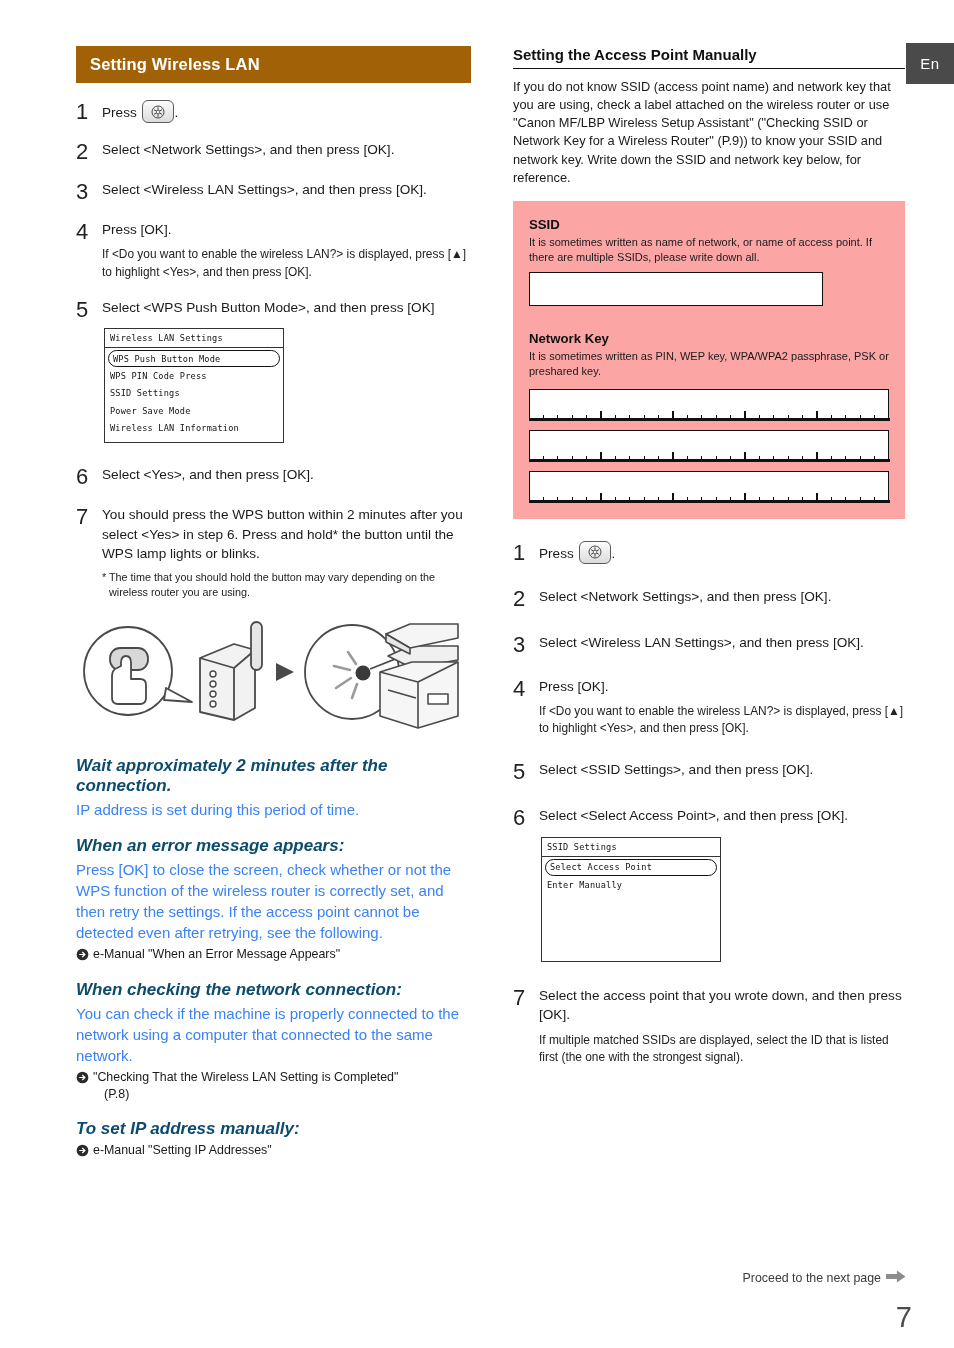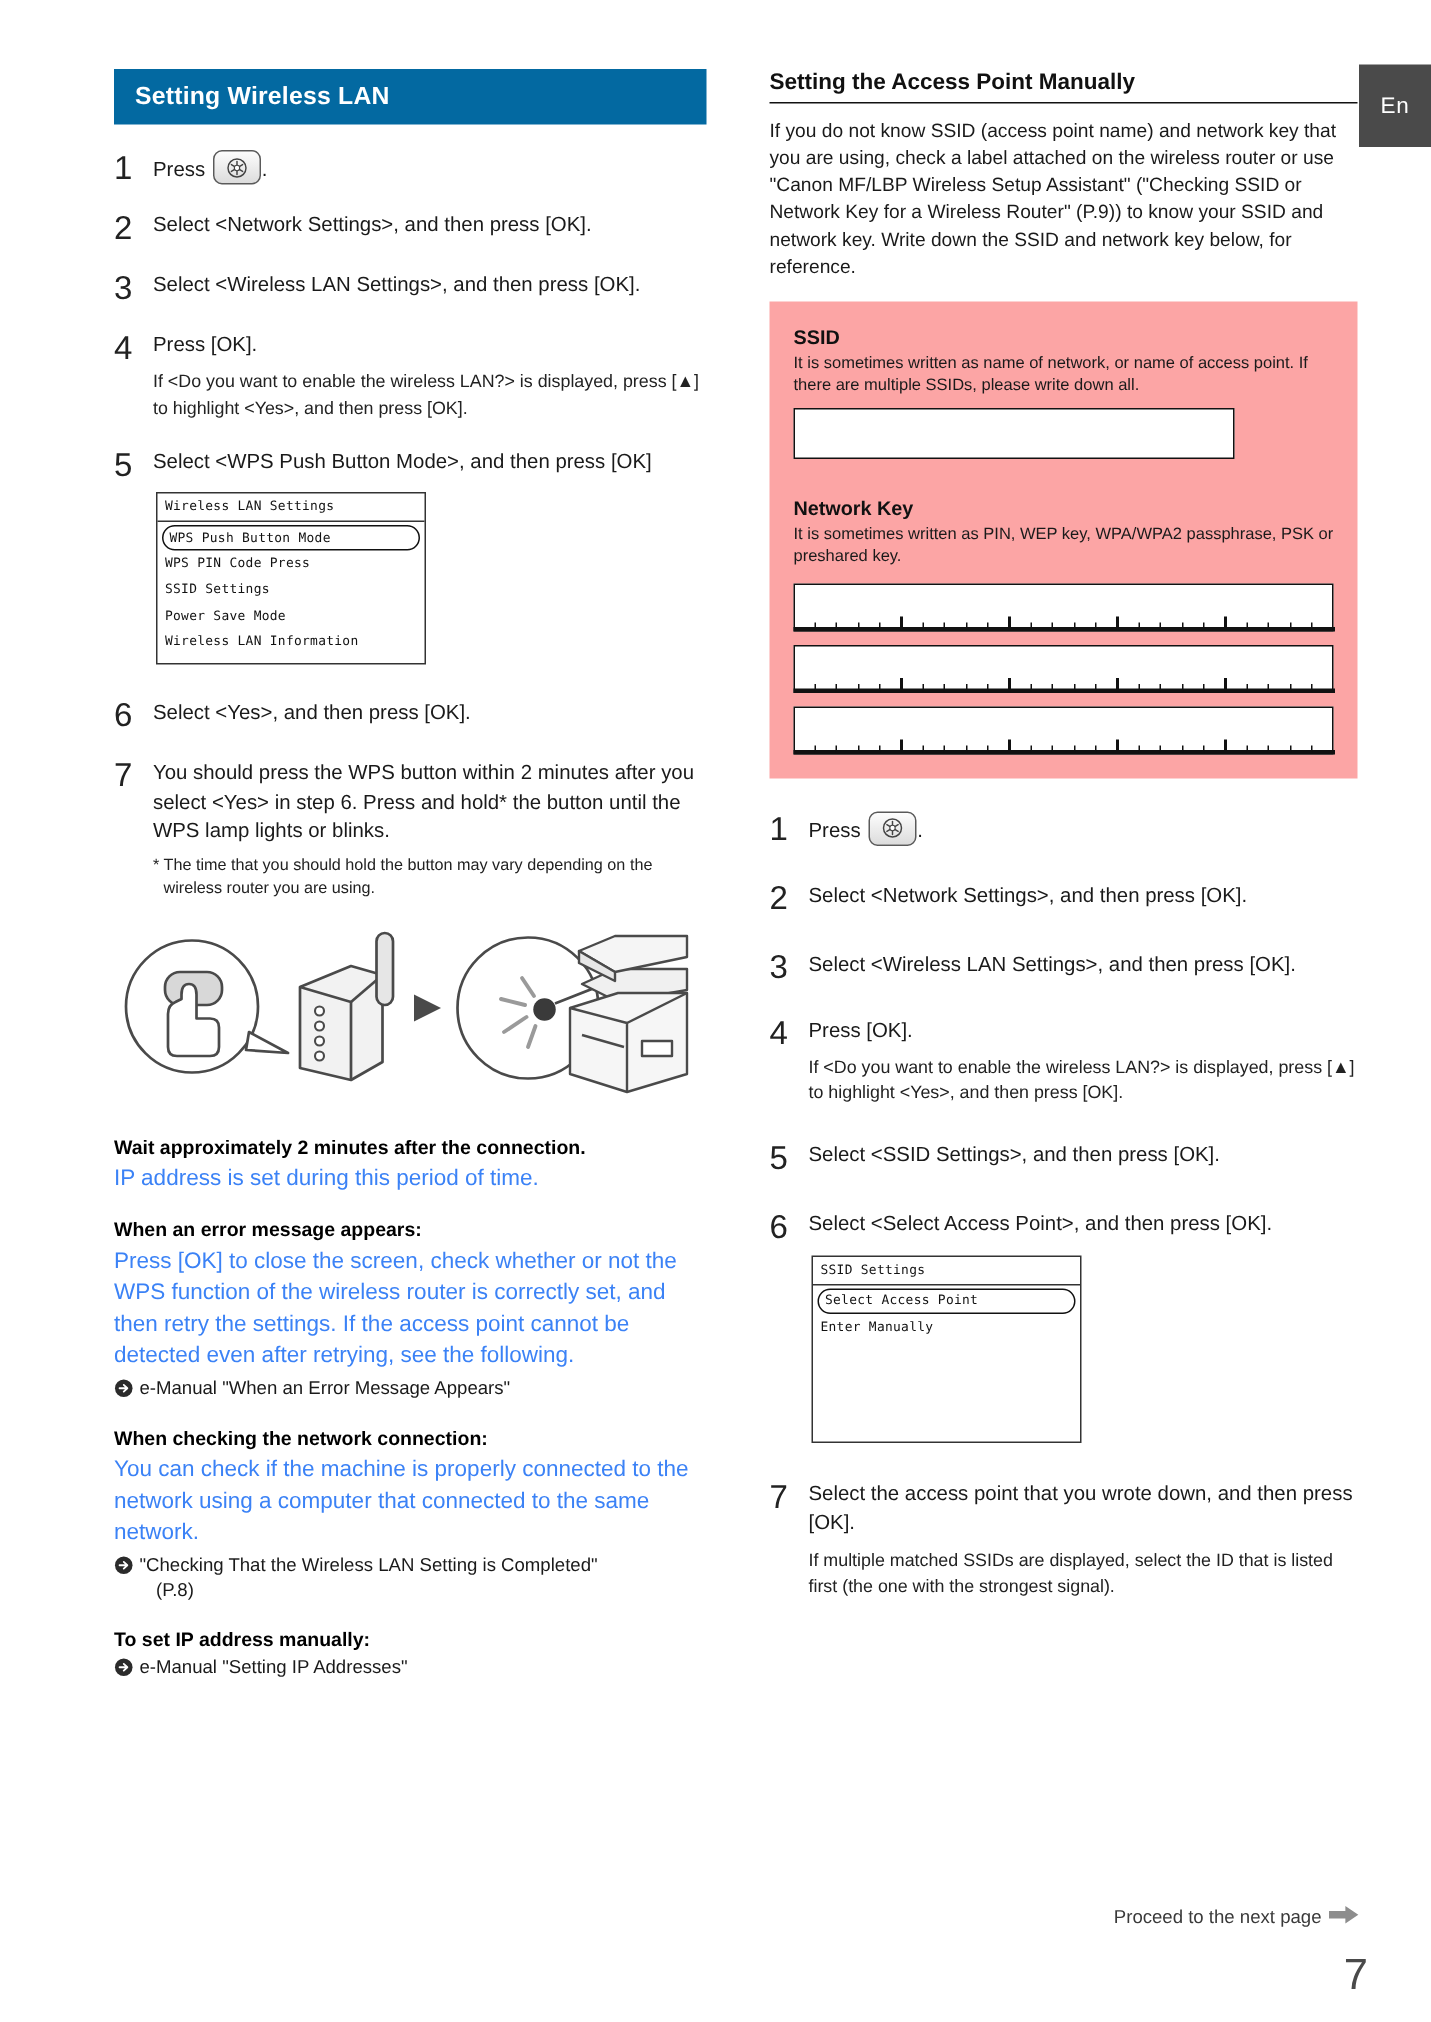--- a/index.html
+++ b/index.html
@@ -6,33 +6,33 @@
   body{
     width:954px;height:1348px;background:#ffffff;
     font-family:"Liberation Sans", sans-serif;
     color:#1a1a1a;
     position:relative;overflow:hidden;
   }
   .page{position:relative;width:954px;height:1348px;}
 
   
   .lang-tab{
-    position:absolute;right:0;top:43px;width:48px;height:55px;
+    position:absolute;right:0;top:43px;width:48px;height:41px;
     background:#4a4a4a;color:#ffffff;
     display:flex;align-items:center;justify-content:center;
     font-size:15px;letter-spacing:.5px;
   }
 
   
   .col-left{position:absolute;left:76px;top:46px;width:395px;}
   .col-right{position:absolute;left:513px;top:46px;width:392px;}
 
   
   .section-bar{
-    background:#0369a1;color:#ffffff;
+    background:#a16207;color:#ffffff;
     font-size:16.5px;font-weight:bold;
     padding:9px 0 9px 14px;
     letter-spacing:.15px;
   }
 
   
   .sub-head{
     font-size:15.5px;font-weight:bold;color:#111;
     margin-top:27px;padding-bottom:5px;
     border-bottom:1.4px solid #111;
@@ -111,21 +111,21 @@
   }
   .key-ticks i{flex:1;display:block;border-left:1.2px solid #111;height:5px;}
   .key-ticks i.major{border-left-width:2.6px;height:9px;}
   .key-ticks i:first-child{border-left:none;}
   .key-baseline{
     position:absolute;left:-1.5px;right:-1.5px;bottom:-1.5px;height:3.5px;background:#111;
   }
 
   
   .blk{margin-top:16px;}
-  .blk .bh{font-size:13px;font-weight:bold;color:#000000;margin-bottom:3px;}
+  .blk .bh{font-size:17px;font-weight:bold;color:#0c4a6e;margin-bottom:3px;font-style:italic;}
   .blk .bp{font-size:15px;line-height:1.4;color:#3b82f6;}
   .ref{
     font-size:12.4px;line-height:1.4;color:#1a1a1a;margin-top:3px;
     display:flex;align-items:flex-start;
   }
   .ref .arrowdisc{
     flex:0 0 13px;width:13px;height:13px;margin-right:4px;margin-top:2px;
   }
   .ref .reftxt{flex:1;}
   .ref .reftxt .cont{display:block;padding-left:11px;}

